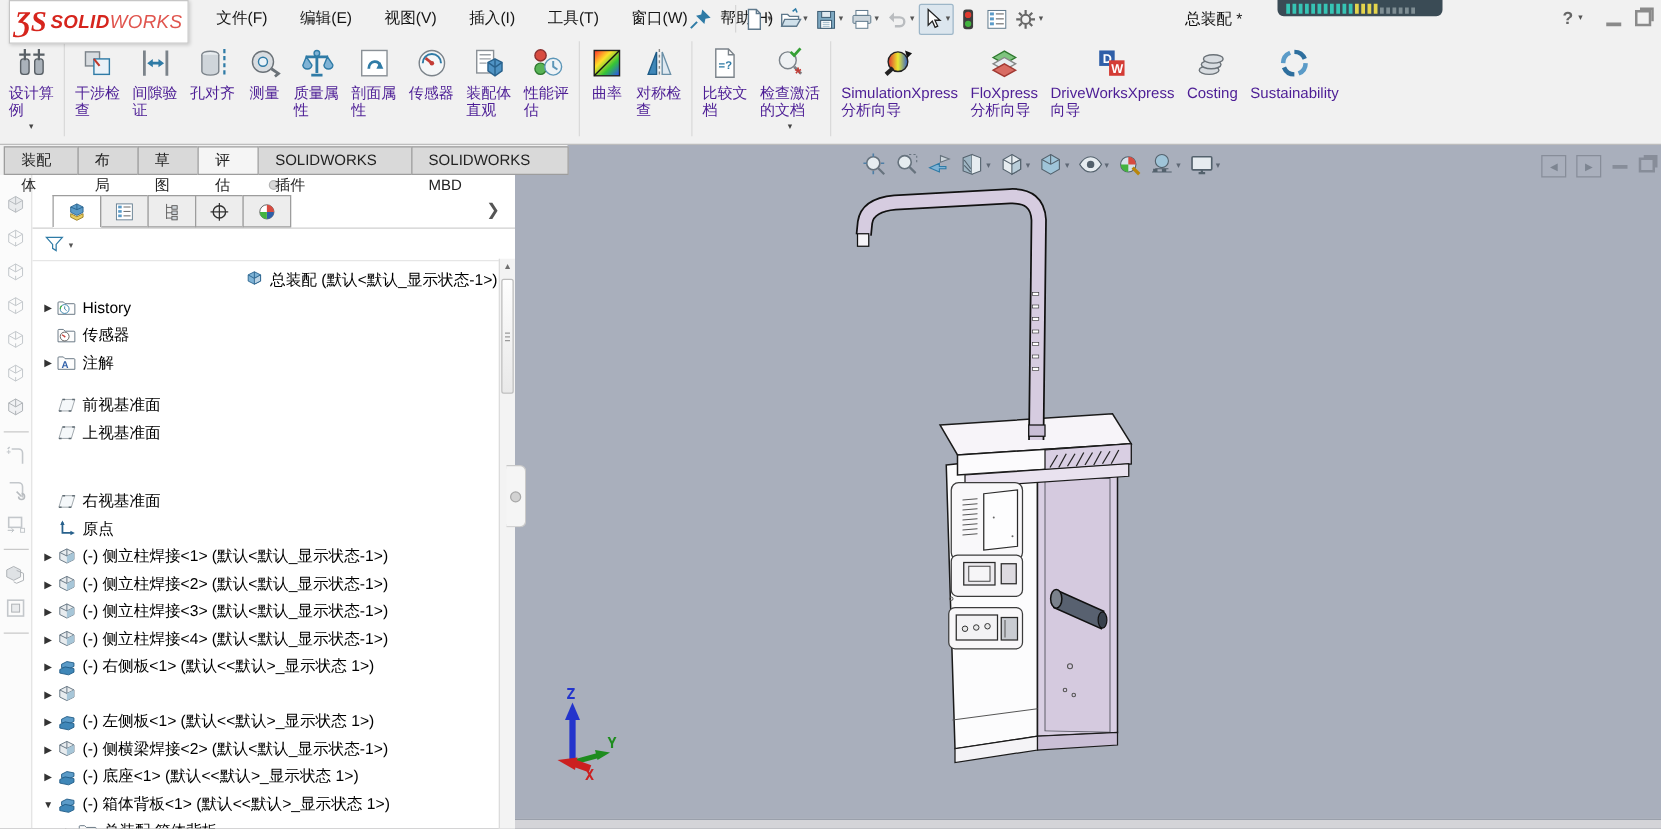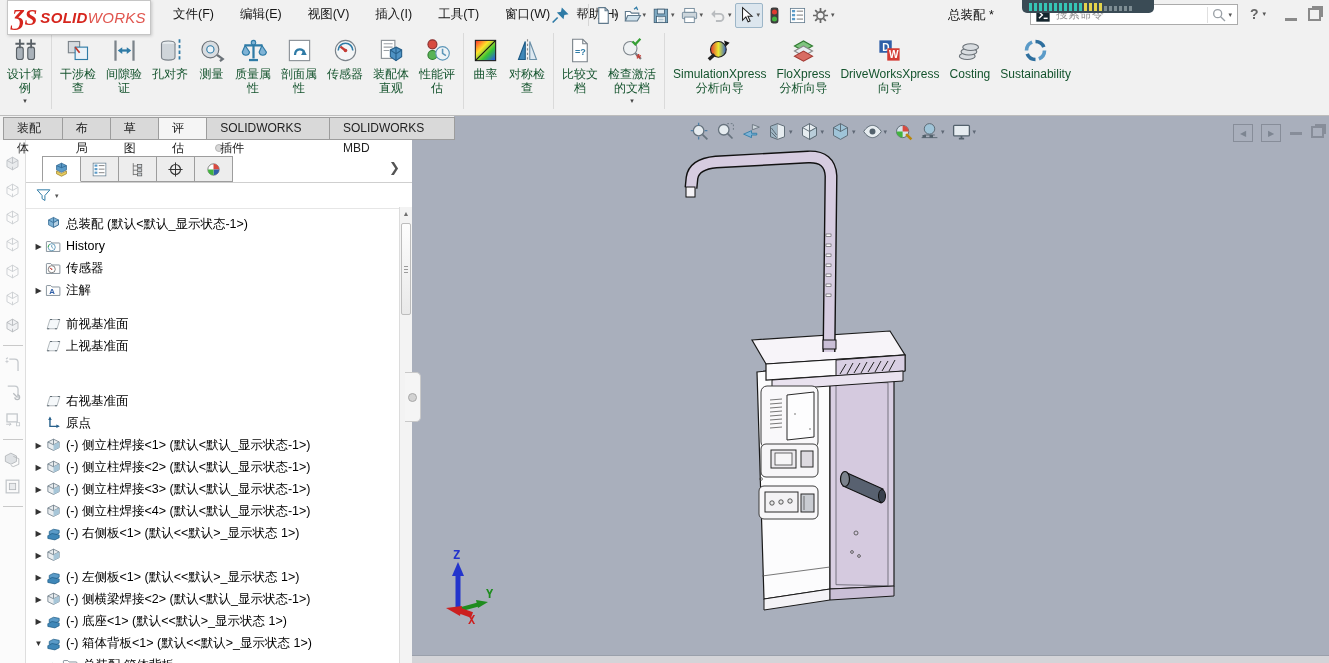--- a/index.html
+++ b/index.html
@@ -36,21 +36,21 @@
   .win-min{position:absolute;left:1285px;top:18px;width:12px;height:3px;background:#8a8a8a}
   .win-restore{position:absolute;left:1308px;top:8px;width:9px;height:9px;border:2px solid #8a8a8a;box-shadow:3px -3px 0 -1px #8a8a8a;background:#f1f1f1}
   
   .ribbon{position:absolute;left:0;top:29px;width:100%;height:87px;background:#f1f1f1;border-bottom:1px solid #bdbdbd;
           display:flex;align-items:flex-start;padding-left:2px;box-sizing:border-box}
   .rgroup{display:flex;}
   .rsep{width:1px;background:#dadada;margin:4px 3px 0;height:76px}
   .ritem{display:flex;flex-direction:column;align-items:center;padding:6px 5px 0;cursor:default}
   .ritem .ric{height:30px;display:flex;align-items:center}
   .ritem svg{width:27px;height:27px}
-  .rlb{font-size:12px;line-height:14px;text-align:center;white-space:pre-line;color:#14532d;margin-top:2px}
+  .rlb{font-size:12px;line-height:14px;text-align:left;white-space:pre-line;color:#4c1d95;margin-top:2px}
   .rdd{font-size:7px;color:#444;margin-top:2px}
   
   .tabstrip{position:absolute;left:0;top:116px;width:454px;height:24px;background:#f1f1f1;display:flex;align-items:flex-end;padding-left:3px;z-index:2;box-sizing:border-box}
   .ctab{height:21px;line-height:20px;padding:0 13px;font-size:12px;background:#d9d9d9;border:1px solid #9d9d9d;color:#222;margin-right:-1px;cursor:default}
   .ctab.active{background:#f5f5f5;z-index:2;position:relative}
   
   .leftstrip{position:absolute;left:0;top:140px;width:26px;bottom:0;background:#fbfbfb;border-right:1px solid #dedede;
              display:flex;flex-direction:column;align-items:center;padding-top:14px;gap:8px;box-sizing:border-box}
   .ls-i svg{width:19px;height:19px}
   .ls-sep{width:20px;height:1px;background:#c9c9c9;margin:2px 0}
@@ -228,37 +228,20 @@
         <i class="y"></i>
         <i class="y"></i>
         <i class="y"></i>
         <i class="g"></i>
         <i class="g"></i>
         <i class="g"></i>
         <i class="g"></i>
         <i class="g"></i>
         <i class="g"></i>
       </div>
-    <div class="search">
-      <span>
-          <svg viewBox="0 0 24 24" width="16" height="16">
-            <rect x="2" y="2" width="20" height="20" fill="#15262e"></rect>
-            <path d="M6 7l5 5-5 5" stroke="#fff" stroke-width="2.2" fill="none"></path>
-            <path d="M13 17h6" stroke="#fff" stroke-width="2.2"></path>
-          </svg>
-        </span>
-      <span class="ph">搜索命令</span>
-      <span class="search-mag">
-          <svg viewBox="0 0 24 24" width="16" height="16">
-            <circle cx="10" cy="10" r="6" fill="none" stroke="#9aa0a6" stroke-width="2"></circle>
-            <path d="M14.5 14.5L21 21" stroke="#9aa0a6" stroke-width="2"></path>
-          </svg>
-          <span class="dd">▾</span>
-        </span>
-    </div>
     <div class="help">
         <span>?</span>
         <span class="dd">▾</span>
       </div>
     <div class="win-min"></div>
     <div class="win-restore"></div>
   </div>
 
   <div class="ribbon" id="ribbon">
       <div class="rgroup">
@@ -670,21 +653,21 @@
       </div>
     <div class="fp-filter">
       <span>
           <svg viewBox="0 0 24 24">
             <path d="M3 4h18l-7 8v7l-4-2.5V12z" fill="#fff" stroke="#2f7ba6" stroke-width="1.4"></path>
           </svg>
         </span>
       <span class="dd">▾</span>
     </div>
     <div class="fp-tree" id="tree">
-        <div class="trow" style="padding-left: 6px;">
+        <div class="trow" style="padding-left: 6px; justify-content: flex-end;">
           <span class="arr"></span>
           <span class="tic">
             <svg viewBox="0 0 24 24">
               <path d="M12 2l7 3.5v7L12 16 5 12.5v-7z" fill="#7fb3d6" stroke="#28618c"></path>
               <path d="M12 2v7.5l7-3.5M12 9.5L5 5.5" stroke="#28618c" fill="none"></path>
               <path d="M12 9.5v6.5l7-3.5V5.5z" fill="#b9d2e4" stroke="#28618c"></path>
             </svg>
           </span>
           <span>总装配 (默认&lt;默认_显示状态-1&gt;)</span>
         </div>

